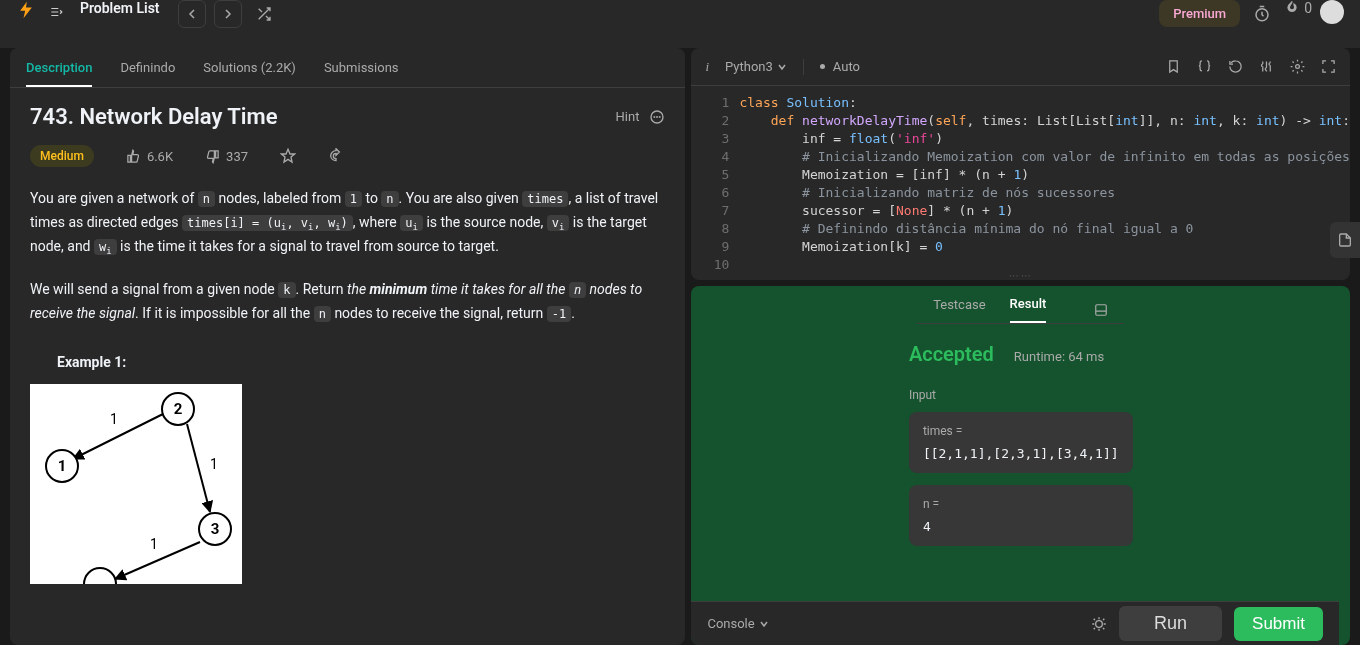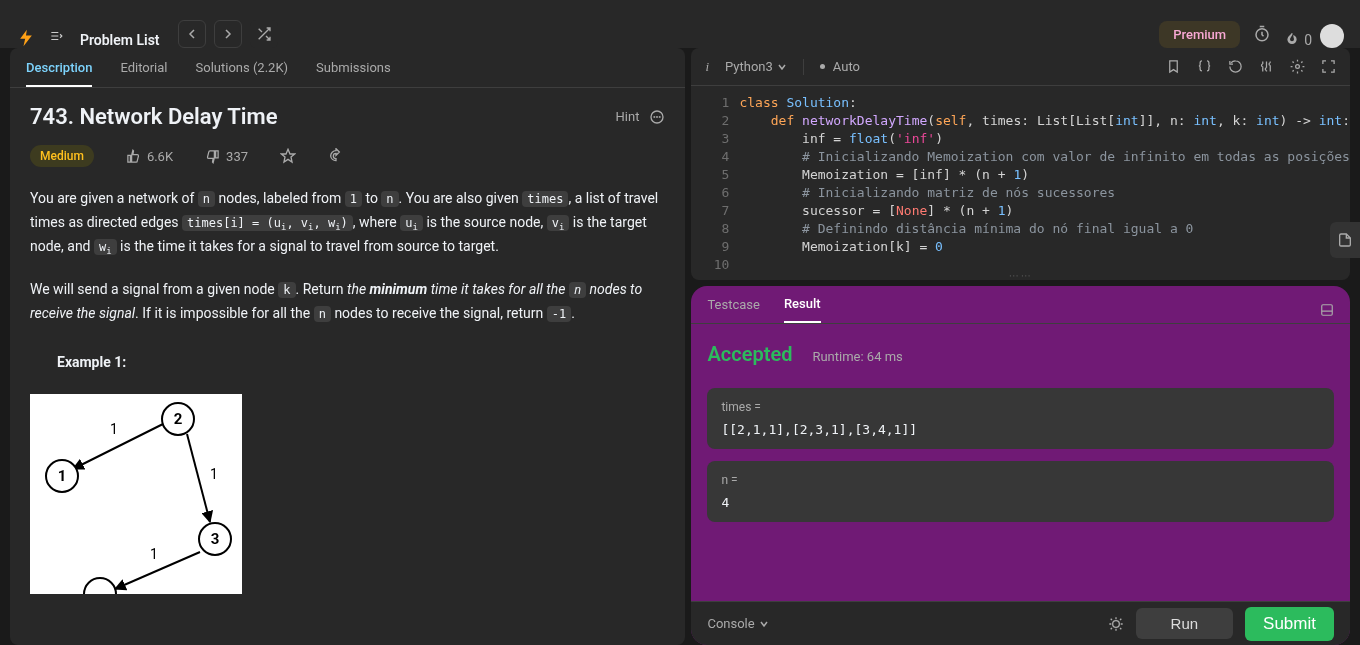--- a/index.html
+++ b/index.html
@@ -1,56 +1,56 @@
 <!DOCTYPE html>
 <html><head>
 <meta charset="utf-8">
 <style>
 * { margin:0; padding:0; box-sizing:border-box; }
 body { background:#1a1a1a; color:#eff2f6; font-family:-apple-system,BlinkMacSystemFont,"Segoe UI",Roboto,sans-serif; width:1360px; height:645px; overflow:hidden; font-size:14px; }
 
 
-.topnav { height:48px; background:#282828; display:flex; align-items:flex-end; padding:0 16px; gap:8px; }
+.topnav { height:48px; background:#282828; display:flex; align-items:flex-start; padding:0 16px; gap:8px; }
 .logo { width:20px; height:20px; }
 .arrow-btn { width:24px; height:24px; display:flex; align-items:center; justify-content:center; color:#eff2f6; cursor:pointer; }
 .crumb { font-weight:600; font-size:14px; color:#eff2f6; margin-left:4px; margin-right:10px; }
 .nav-btn { width:28px; height:28px; border:1px solid #3e3e3e; border-radius:6px; display:flex; align-items:center; justify-content:center; color:#aaa; cursor:pointer; background:#282828; }
 .topnav-spacer { flex:1; }
 .premium { background:#3d3726; color:#f9a8d4; padding:6px 14px; border-radius:8px; font-weight:500; cursor:pointer; font-size:13px; }
 .icon-btn { width:28px; height:28px; display:flex; align-items:center; justify-content:center; color:#aaa; cursor:pointer; }
 .streak { display:flex; align-items:center; gap:4px; color:#aaa; }
 .avatar { width:24px; height:24px; border-radius:50%; background:#ddd; cursor:pointer; }
 
 
 .main { display:flex; height:597px; }
 .left { width:680px; background:#282828; margin:0 0 0 10px; border-radius:8px; display:flex; flex-direction:column; overflow:hidden; position:relative; }
 .right { flex:1; display:flex; flex-direction:column; margin:0 10px 0 6px; gap:6px; }
 
 
 .ltabs { display:flex; gap:28px; padding:12px 16px 0 16px; border-bottom:1px solid #3e3e3e; font-size:13px; }
 .ltab { color:#aaa; padding-bottom:10px; cursor:pointer; }
-.ltab.active { color:#7dd3fc; border-bottom:2px solid #fff; font-weight:500; }
+.ltab.active { color:#14b8a6; border-bottom:2px solid #fff; font-weight:500; }
 
 
 .lcontent { flex:1; overflow-y:auto; padding:16px 20px; position:relative; }
 .lcontent::-webkit-scrollbar { width:10px; }
 .lcontent::-webkit-scrollbar-track { background:#282828; }
 .lcontent::-webkit-scrollbar-thumb { background:#555; border-radius:5px; }
 .title-row { display:flex; align-items:center; justify-content:space-between; margin-bottom:16px; }
 .title { font-size:22px; font-weight:600; }
 .hint { color:#aaa; font-size:13px; display:flex; align-items:center; gap:10px; }
 .meta { display:flex; align-items:center; gap:32px; margin-bottom:20px; }
 .diff { background:#3d3b1f; color:#ffc01e; padding:4px 10px; border-radius:14px; font-size:12px; font-weight:500; }
 .meta-item { display:flex; align-items:center; gap:6px; color:#aaa; font-size:13px; }
 .tag-row { margin-bottom:22px; }
 .tag { border:1px solid #3e3e3e; border-radius:14px; padding:5px 12px; font-size:12px; color:#aaa; display:inline-flex; align-items:center; gap:6px; }
 .desc { line-height:1.7; color:#eff2f6; font-size:14px; margin-bottom:18px; }
 .code-inline { background:#3e3e3e; padding:1px 5px; border-radius:4px; font-family:Menlo,Consolas,monospace; font-size:12px; }
 .sub { font-size:9px; vertical-align:sub; }
-.example-head { font-weight:700; margin-top:28px; margin-bottom:24px;padding-left:27px; }
+.example-head { font-weight:700; margin-top:28px; margin-bottom:14px;padding-left:27px; }
 .graph { background:#fff; width:212px; height:200px; position:relative; }
 
 
 .editor-panel { background:#282828; border-radius:8px; display:flex; flex-direction:column; overflow:hidden; height:232px; }
 .editor-head { height:38px; display:flex; align-items:center; padding:0 14px; gap:16px; color:#aaa; font-size:13px; border-bottom:1px solid #3e3e3e;}
 .lang { display:flex; align-items:center; gap:4px; cursor:pointer; }
 .editor-head .sep { width:1px; height:16px; background:#3e3e3e; }
 .editor-head-icons { margin-left:auto; display:flex; gap:16px; align-items:center; }
 .code-area { flex:1; overflow:auto; font-family:Menlo,Consolas,monospace; font-size:13px; display:flex; }
 .gutter { width:48px; text-align:right; padding:8px 10px 8px 0; color:#6e6e6e; line-height:18px; user-select:none; }
@@ -60,45 +60,45 @@
 .cls { color:#79c0ff; }
 .fn { color:#d2a8ff; }
 .str { color:#ec4899; }
 .cmt { color:#8b949e; }
 .num { color:#79c0ff; }
 .ty { color:#79c0ff; }
 .py { color:#ffa657; }
 .drag-bar { height:10px; display:flex; align-items:center; justify-content:center; color:#555; font-size:10px; letter-spacing:2px; cursor:row-resize; }
 
 
-.result-panel { background:#701a75; border-radius:16px; flex:1; display:flex; flex-direction:column; overflow:hidden; position:relative; }
+.result-panel { background:#14532d; border-radius:8px; flex:1; display:flex; flex-direction:column; overflow:hidden; position:relative;align-items:center; }
 .result-tabs { display:flex; gap:24px; padding:10px 16px 0 16px; border-bottom:1px solid #3e3e3e; font-size:13px; align-items:center; }
 .rtab { color:#aaa; padding-bottom:10px; cursor:pointer; }
 .rtab.active { color:#fff; border-bottom:2px solid #fff; font-weight:500; }
 .result-tabs .spacer { flex:1; }
 .result-body { flex:1; overflow-y:auto; padding:18px 16px; }
 .result-body::-webkit-scrollbar { width:10px; }
 .result-body::-webkit-scrollbar-thumb { background:#555; border-radius:5px; }
 .verdict-row { display:flex; align-items:baseline; gap:20px; margin-bottom:22px; }
 .verdict { color:#2cbb5d; font-size:20px; font-weight:600; }
 .runtime { color:#aaa; font-size:13px; }
 .cases { display:flex; gap:18px; margin-bottom:24px; }
 .case { padding:7px 14px; border-radius:8px; color:#aaa; font-size:13px; cursor:pointer; display:flex; align-items:center; gap:6px; }
 .case.active { background:#3e3e3e; color:#fff; }
 .dot { width:4px; height:4px; border-radius:50%; background:#2cbb5d; }
 .section-label { color:#aaa; font-size:12px; margin-bottom:10px; }
 .data-block { background:#373737; border-radius:8px; padding:12px 14px; margin-bottom:12px; }
 .data-label { color:#aaa; font-size:12px; margin-bottom:8px; }
 .data-val { font-family:Menlo,Consolas,monospace; font-size:13px; color:#eff2f6; }
 
 
-.footer { height:44px; position:absolute; bottom:0; left:0; right:0; background:#282828; border-top:1px solid #3e3e3e; display:flex; align-items:center; padding:0 16px; gap:12px; }
+.footer { height:44px; position:absolute; bottom:0; left:0; right:11px; background:#282828; border-top:1px solid #3e3e3e; display:flex; align-items:center; padding:0 16px; gap:12px; }
 .console-btn { color:#aaa; font-size:13px; display:flex; align-items:center; gap:4px; cursor:pointer; }
 .footer .spacer { flex:1; }
-.run-btn { background:#3e3e3e; color:#ddd; padding:7px 35px; border:none; border-radius:6px; font-size:15px; cursor:pointer; font-weight:500; }
+.run-btn { background:#3e3e3e; color:#ddd; padding:7px 35px; border:none; border-radius:6px; font-size:18px; cursor:pointer; font-weight:500; }
 .submit-btn { background:#2cbb5d; color:#fff; padding:7px 18px; border:none; border-radius:6px; font-size:17px; cursor:pointer; font-weight:500; }
 
 
 .side-tab { position:absolute; right:0; top:222px; width:30px; height:36px; background:#333; border-radius:6px 0 0 6px; display:flex; align-items:center; justify-content:center; color:#aaa; cursor:pointer; }
 </style>
 </head>
 <body>
 
 <div class="topnav">
   <div class="logo">
@@ -142,21 +142,21 @@
       </svg>
     <span>0</span>
   </div>
   <div class="avatar"></div>
 </div>
 
 <div class="main">
   <div class="left">
     <div class="ltabs">
       <div class="ltab active">Description</div>
-      <div class="ltab">Editorial</div>
+      <div class="ltab">Definindo</div>
       <div class="ltab">Solutions (2.2K)</div>
       <div class="ltab">Submissions</div>
     </div>
     <div class="lcontent">
       <div class="title-row">
         <div class="title">743. Network Delay Time</div>
         <div class="hint">
           <span>Hint</span>
           <svg width="16" height="16" viewBox="0 0 24 24" stroke="#aaa" stroke-width="2" fill="none">
               <circle cx="12" cy="12" r="9"></circle>
@@ -286,20 +286,21 @@
         <svg width="14" height="14" viewBox="0 0 24 24" stroke="#aaa" stroke-width="2" fill="none">
             <rect x="3" y="3" width="18" height="18" rx="2"></rect>
             <path d="M3 14h18"></path>
           </svg>
       </div>
       <div class="result-body">
         <div class="verdict-row">
           <span class="verdict">Accepted</span>
           <span class="runtime">Runtime: 64 ms</span>
         </div>
+        <div class="section-label">Input</div>
         <div class="data-block">
           <div class="data-label">times =</div>
           <div class="data-val">[[2,1,1],[2,3,1],[3,4,1]]</div>
         </div>
         <div class="data-block">
           <div class="data-label">n =</div>
           <div class="data-val">4</div>
         </div>
       </div>
       <div class="footer">

